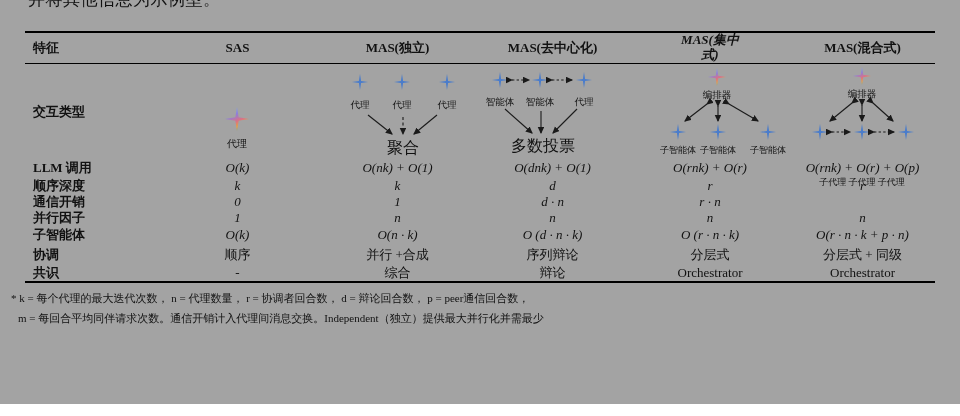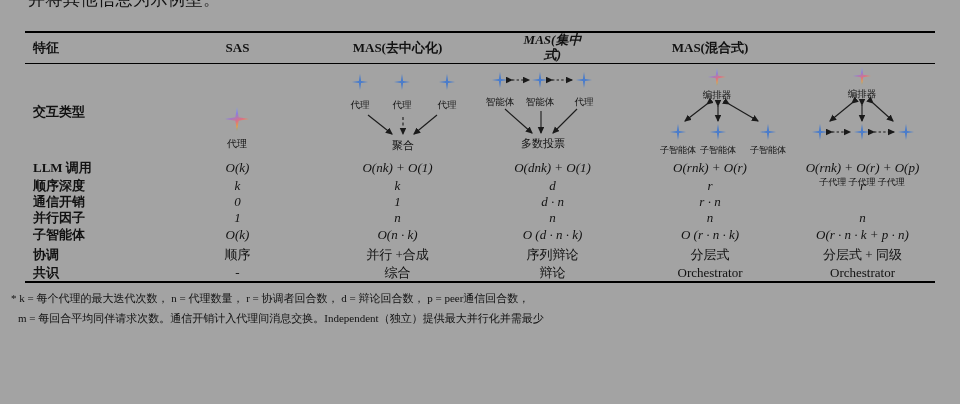--- a/index.html
+++ b/index.html
@@ -19,38 +19,39 @@
   .irow{height:95px;}
   .dia{position:relative;height:95px;}
   .math{font-style:italic;}
   .vrow .cell{white-space:nowrap;}
 
   .star{position:absolute;background:#4a7ccb;
         clip-path:polygon(50% 0,57% 43%,100% 50%,57% 57%,50% 100%,43% 57%,0 50%,43% 43%);}
   .rainbow{background:linear-gradient(155deg,#7ba3ef 12%,#8e7fd9 35%,#d97286 56%,#e9a13f 73%,#58a55e 92%);}
   .dlabel{position:absolute;font-size:9.5px;text-align:center;white-space:nowrap;
           font-family:"Liberation Serif","DejaVu Serif",serif;}
-  .sink{position:absolute;font-size:11px;text-align:center;white-space:nowrap;}
+  .sink{position:absolute;font-size:16px;text-align:center;white-space:nowrap;}
   .arrows{position:absolute;left:0;top:0;width:100%;height:100%;}
 
   .footnote{position:absolute;top:288px;left:11px;width:942px;font-size:11px;line-height:1.83;}
   .fline2{padding-left:7px;}
 </style>
 </head>
 <body>
 
 <div class="page">
 
   <div class="intro">并将其他信息为示例型。</div>
 
   <div class="tbl">
 
     <div class="row hrow">
       <div class="cell lab">特征</div>
       <div class="cell hcell">SAS</div>
+      <div class="cell hcell">MAS(独立)</div>
       <div class="cell hcell">MAS(去中心化)</div>
       <div class="cell hcell">
           <span class="wrap66">MAS(集中式)</span>
         </div>
       <div class="cell hcell">MAS(混合式)</div>
     </div>
 
     <div class="row irow">
       <div class="cell lab">交互类型</div>
 

